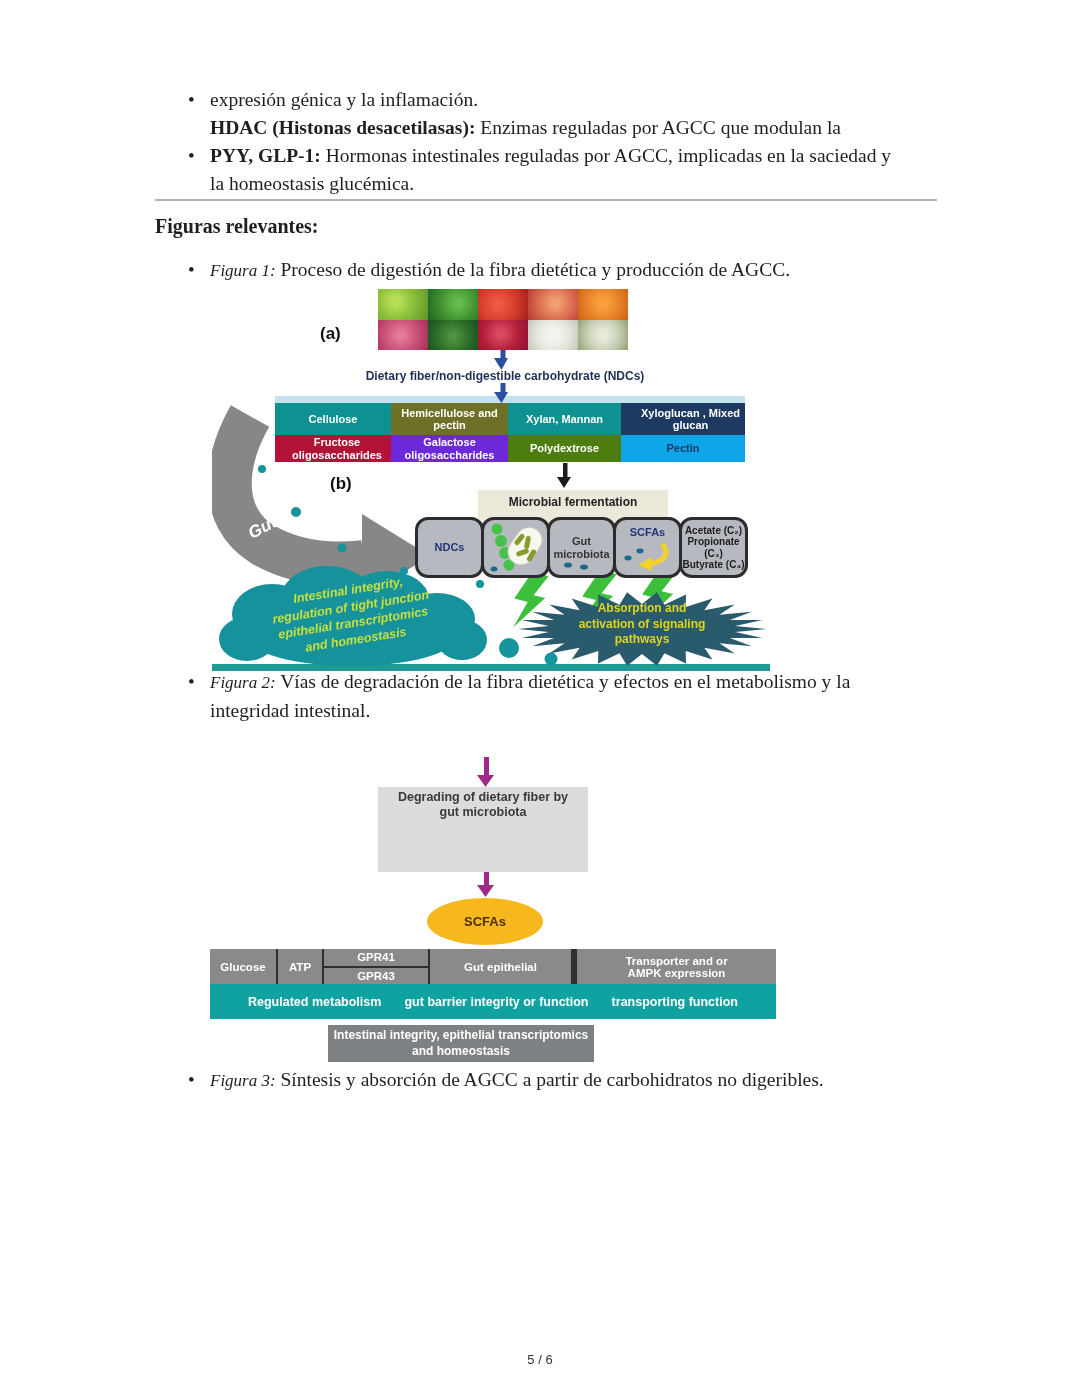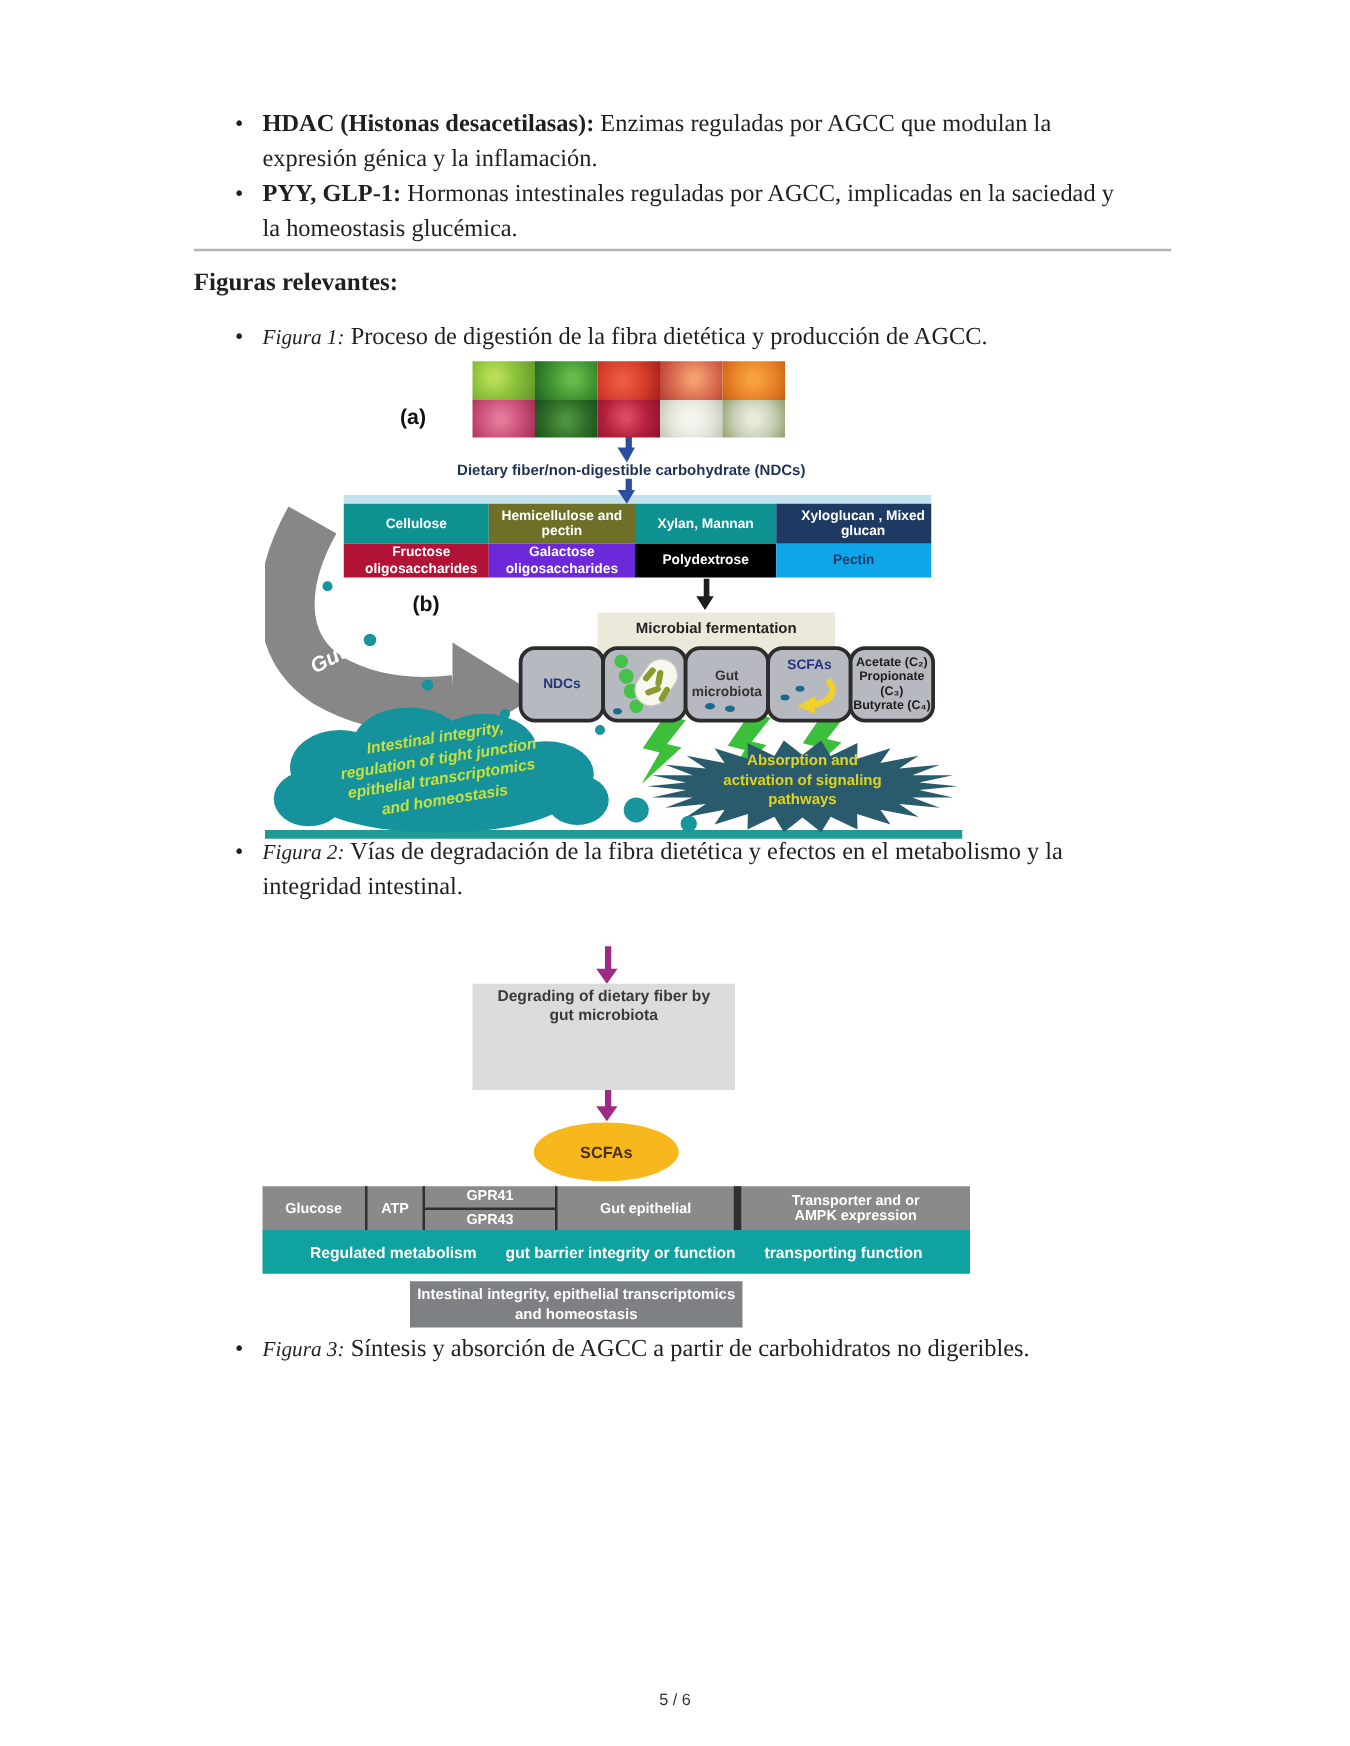--- a/index.html
+++ b/index.html
@@ -84,22 +84,22 @@
              font-family:"Liberation Sans",sans-serif; font-size:13px; color:#333; }
 </style>
 </head>
 <body>
 
 <div class="page">
 
   <div class="tbullet" style="top:86px">
     <span class="dot">•</span>
     <div class="lines">
+      <div>expresión génica y la inflamación.</div>
       <div><b>HDAC (Histonas desacetilasas):</b><span> Enzimas reguladas por AGCC que modulan la</span></div>
-      <div>expresión génica y la inflamación.</div>
     </div>
   </div>
   <div class="tbullet" style="top:142px">
     <span class="dot">•</span>
     <div class="lines">
       <div><b>PYY, GLP-1:</b><span> Hormonas intestinales reguladas por AGCC, implicadas en la saciedad y</span></div>
       <div>la homeostasis glucémica.</div>
     </div>
   </div>
 
@@ -194,21 +194,21 @@
         </div>
       <div class="gcell" style="background-color: rgb(30, 58, 99); padding-left: 19px;">
           <span style="color: rgb(255, 255, 255);">Xyloglucan , Mixed glucan</span>
         </div>
       <div class="gcell" style="background-color: rgb(177, 18, 54); padding-left: 12px;">
           <span style="color: rgb(255, 255, 255);">Fructose oligosaccharides</span>
         </div>
       <div class="gcell" style="background-color: #6d28d9;">
           <span style="color: rgb(255, 255, 255);">Galactose oligosaccharides</span>
         </div>
-      <div class="gcell" style="background-color: #000000;">
+      <div class="gcell" style="background-color: #4d7c0f;">
           <span style="color: rgb(255, 255, 255);">Polydextrose</span>
         </div>
       <div class="gcell" style="background-color: #0ea5e9;">
           <span style="color: rgb(30, 58, 99);">Pectin</span>
         </div>
     </div>
 
     <span class="panel-label" style="left:118px; top:190px">(b)</span>
     <span class="gut-label">Gut</span>
 
@@ -314,21 +314,21 @@
 
 
     <div class="box-degrading">
       <div class="title pre">Degrading  of dietary fiber by
 gut  microbiota</div>
     </div>
 
     <div class="oval-scfas" style="background-color: rgb(246, 184, 28);"><span>SCFAs</span></div>
 
     <div class="grayrow">
-      <div class="c brd" style="width:84px">
+      <div class="c brd" style="width:68px">
           <span>Glucose</span>
         </div>
       <div class="c brd" style="width:46px">
           <span>ATP</span>
         </div>
       <div class="gprstack">
         <div class="h">
             <span>GPR41</span>
           </div>
         <div class="h">

